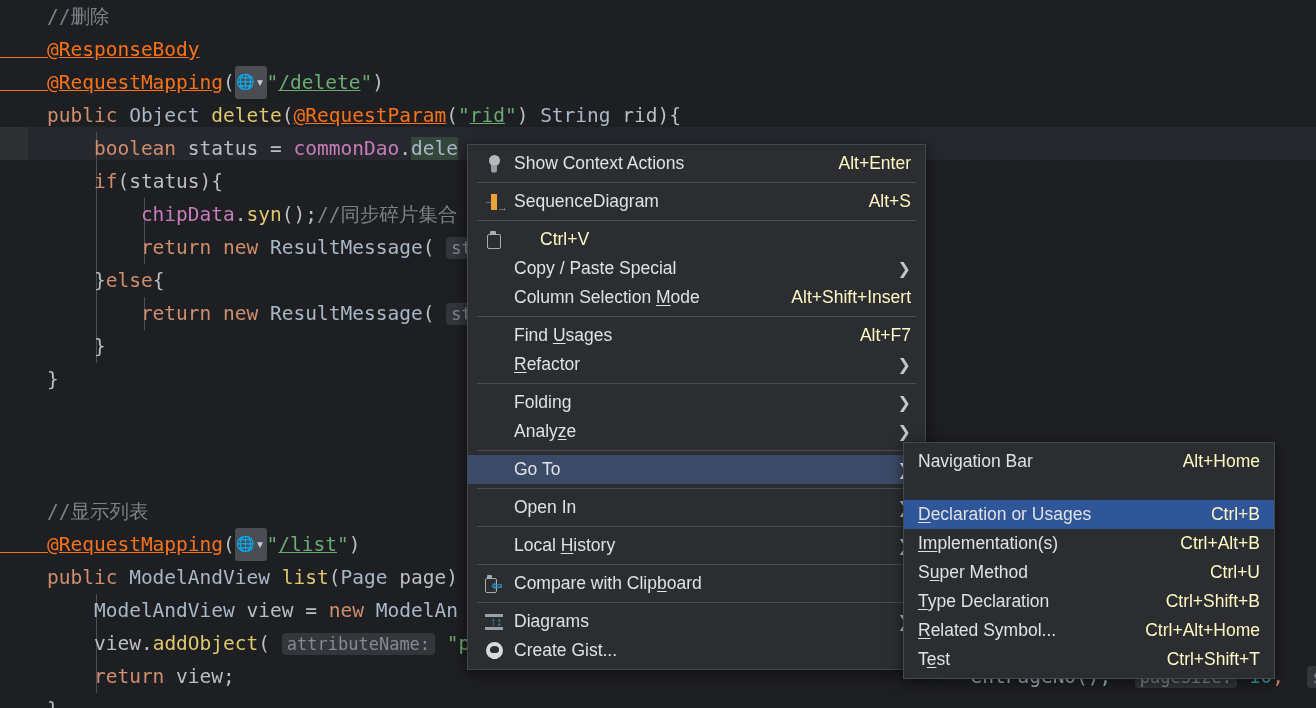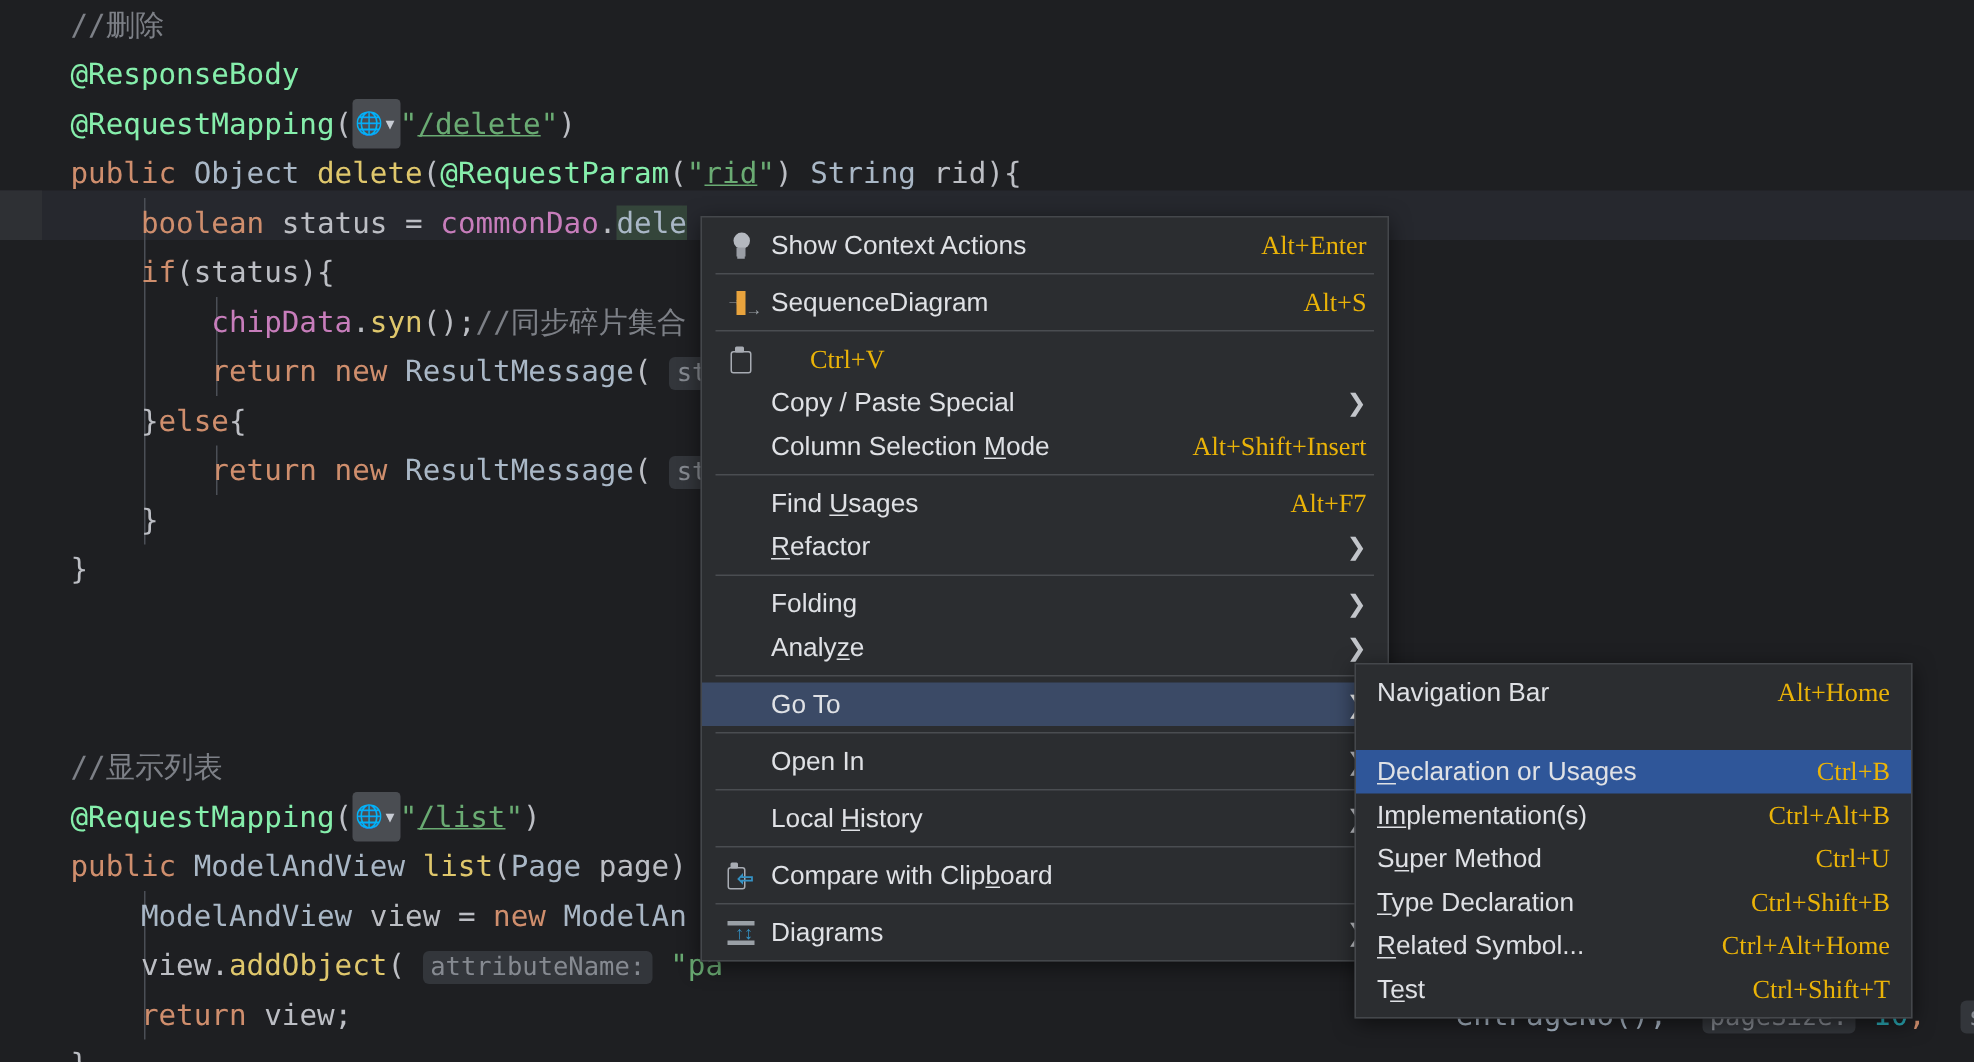--- a/index.html
+++ b/index.html
@@ -38,21 +38,21 @@
   }
   .line {
     position: absolute; left: 0; height: 33px; width: 1316px;
   }
   .ind-guide {
     position: absolute; width: 1px; background: #4b4f56;
   }
 
   
   .c-comment { color: #7d8087; }
-  .c-anno    { color: #86efac; }
+  .c-anno    { color: #f97316; text-decoration: underline; }
   .c-kw      { color: #cf8e6d; }
   .c-type    { color: #a9b7c6; }
   .c-ident   { color: #bcbec4; }
   .c-methodn { color: #dfc76c; }
   .c-str     { color: #6aab73; }
   .c-num     { color: #2aacb8; }
   .c-punct   { color: #bcbec4; }
   .c-field   { color: #c77dbb; }
 
   .hint {
@@ -92,21 +92,21 @@
   }
   .mi.hl { background: #3b4a66; }
   #sub-menu .mi.hl { background: #2f5699; margin-top: 24px; }
   .mi-icon {
     width: 24px; min-width: 24px; height: 20px;
     display: flex; align-items: center; justify-content: center;
     margin-right: 8px;
   }
   .mi-label { flex: 1; color: #dfe1e5; }
   .mi-label u { text-decoration: underline; text-underline-offset: 2px; }
-  .mi-shortcut { color: #eab308; margin-left: 26px; font-family: Liberation Serif, serif; }
+  .mi-shortcut { color: #fef9c3; margin-left: 26px; }
   .mi-arrow {
     color: #c2c5ca; font-size: 16px; margin-left: 20px;
     font-family: "DejaVu Sans", sans-serif;
   }
   .mi.hl .mi-arrow { color: #ffffff; }
   .sep { height: 1px; background: #4a4d51; margin: 4px 9px; }
 
   
   .ic-bulb  { width: 13px; height: 17px; position: relative; }
   .ic-bulb:before {
@@ -257,20 +257,26 @@
           <span class="ic-diag">
             <span class="t"></span>
             <span class="a">↑</span>
             <span class="a2">↕</span>
             <span class="b"></span>
           </span>
         </span>
         <span class="mi-label">Diagrams</span>
         <span class="mi-arrow">❯</span>
       </div>
+      <div class="mi">
+        <span class="mi-icon">
+          <span class="ic-gh"></span>
+        </span>
+        <span class="mi-label">Create Gist...</span>
+      </div>
     </div>
 
   <div class="menu" id="sub-menu">
       <div class="mi">
         <span class="mi-label">Navigation Bar</span>
         <span class="mi-shortcut">Alt+Home</span>
       </div>
       <div class="mi hl">
         <span class="mi-label"><u>D</u>eclaration or Usages</span>
         <span class="mi-shortcut">Ctrl+B</span>

